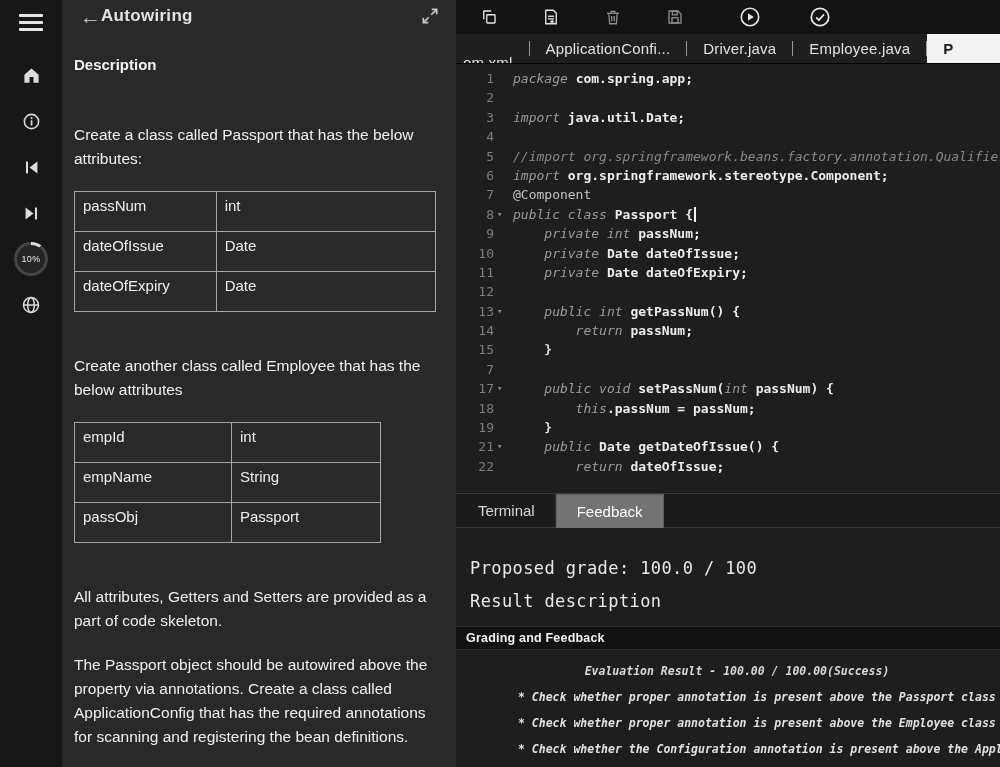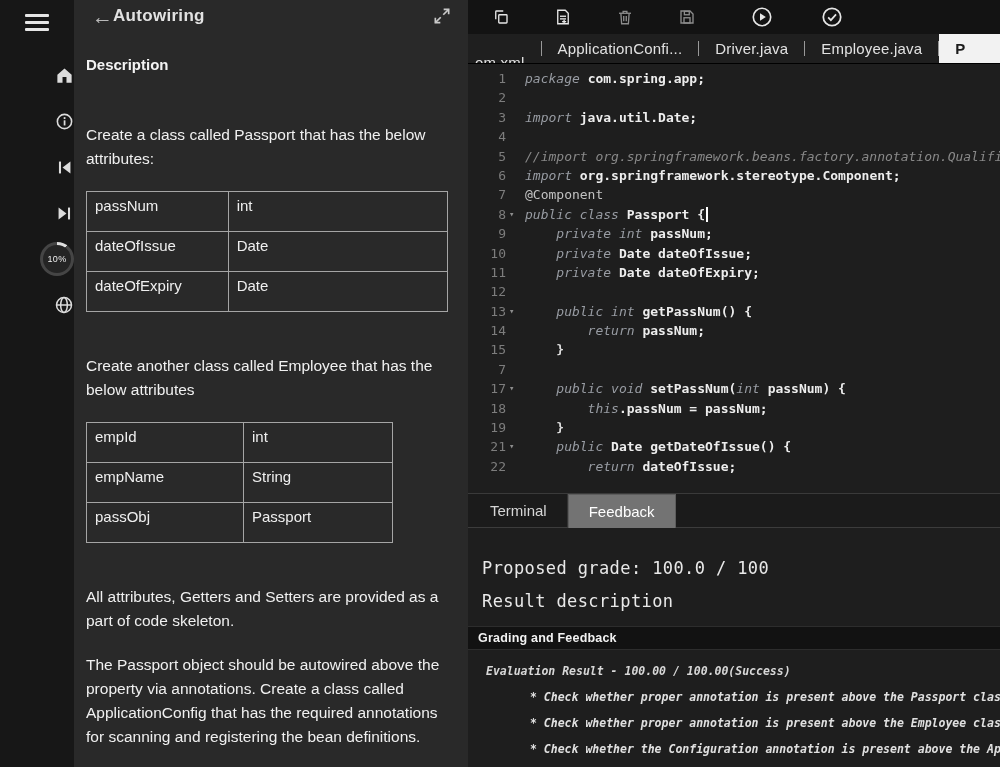--- a/index.html
+++ b/index.html
@@ -4,21 +4,21 @@
 <style>
   html,body{margin:0;padding:0;background:#141414;}
   *{box-sizing:border-box;}
   .app{width:1000px;height:767px;display:flex;overflow:hidden;font-family:"Liberation Sans",sans-serif;background:#1e1e1e;}
 
   
   .iconbar{flex:0 0 62px;background:#171717;display:flex;flex-direction:column;align-items:center;}
   .menu-btn{width:62px;height:44px;display:flex;align-items:center;justify-content:center;cursor:pointer;}
   .hamburger{width:24px;}
   .hamburger div{height:3px;background:#e6e6e6;margin:4px 0;border-radius:1px;}
-  .rail-btn{width:74px;height:46px;display:flex;align-items:center;justify-content:flex-end;cursor:pointer;}
+  .rail-btn{width:62px;height:46px;display:flex;align-items:center;justify-content:center;cursor:pointer;}
   .rail-btn svg{display:block;}
   .progress-badge{width:34px;height:34px;border-radius:50%;background:conic-gradient(#dedede 0 36deg,#454545 36deg 360deg);display:flex;align-items:center;justify-content:center;}
   .progress-inner{width:28px;height:28px;border-radius:50%;background:#242424;color:#ededed;font-size:9px;display:flex;align-items:center;justify-content:center;letter-spacing:.3px;}
 
   
   .left-panel{flex:0 0 394px;background:#292929;color:#f0f0f0;overflow:hidden;position:relative;}
   .panel-header{height:32px;display:flex;align-items:center;padding:0 16px 0 18px;}
   .back-arrow{font-size:21px;color:#b9b9b9;line-height:1;cursor:pointer;}
   .panel-title{font-size:17px;font-weight:bold;color:#e2e2e2;letter-spacing:.3px;}
   .expand-btn{margin-left:auto;cursor:pointer;display:flex;}
@@ -65,21 +65,21 @@
   
   .bottom{flex:0 0 274px;background:#1e1e1e;border-top:1px solid #3a3a3a;display:flex;flex-direction:column;overflow:hidden;}
   .bottom-tabs{flex:0 0 34px;display:flex;align-items:stretch;border-bottom:1px solid #3c3c3c;background:#1b1b1b;padding-left:2px;}
   .btab{padding:0 20px;display:flex;align-items:center;font-size:15px;color:#d6d6d6;cursor:pointer;border-right:1px solid #333;}
   .btab.active{background:#737373;color:#ffffff;border:1px solid #5d5d5d;border-bottom:none;margin-bottom:-1px;}
   .bottom-body{flex:1;overflow:hidden;font-family:"DejaVu Sans Mono","DejaVu Sans",monospace;color:#e9e9e9;}
   .grade-block{padding:30px 0 0 14px;}
   .grade{font-size:17px;letter-spacing:.4px;}
   .result-desc{font-size:17px;margin-top:13px;letter-spacing:.4px;}
   .gf-bar{margin-top:15px;background:#121212;border-top:1px solid #2d2d2d;border-bottom:1px solid #2d2d2d;padding:4px 0 4px 10px;font-family:"Liberation Sans",sans-serif;font-weight:bold;font-size:12.5px;color:#f2f2f2;letter-spacing:.2px;}
-  .eval-line{margin:14px 0 0 18px;font-size:11.5px;font-weight:bold;font-style:italic;color:#d8d8d8;}
+  .eval-line{margin:14px 0 0 18px;font-size:11.5px;font-weight:bold;font-style:italic;color:#d8d8d8;text-align:center;}
   .check-line{margin-top:12px;padding-left:62px;font-size:11.5px;font-weight:bold;font-style:italic;color:#e0e0e0;white-space:nowrap;}
 </style>
 </head>
 <body>
 
 <div class="app">
 
   <div class="iconbar">
     <div class="menu-btn">
       <div class="hamburger">

